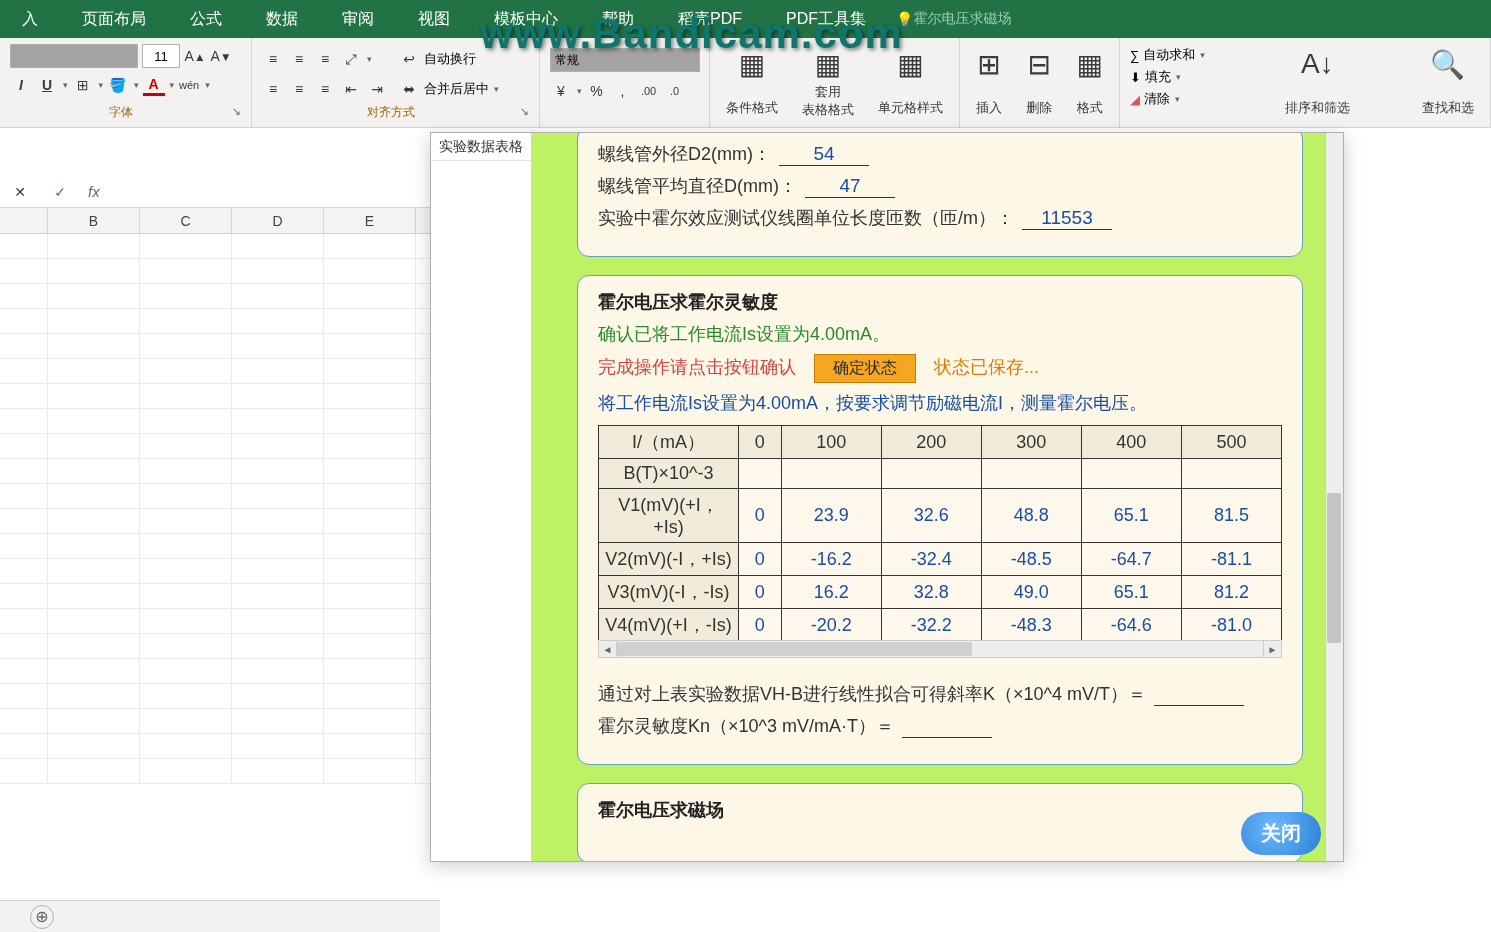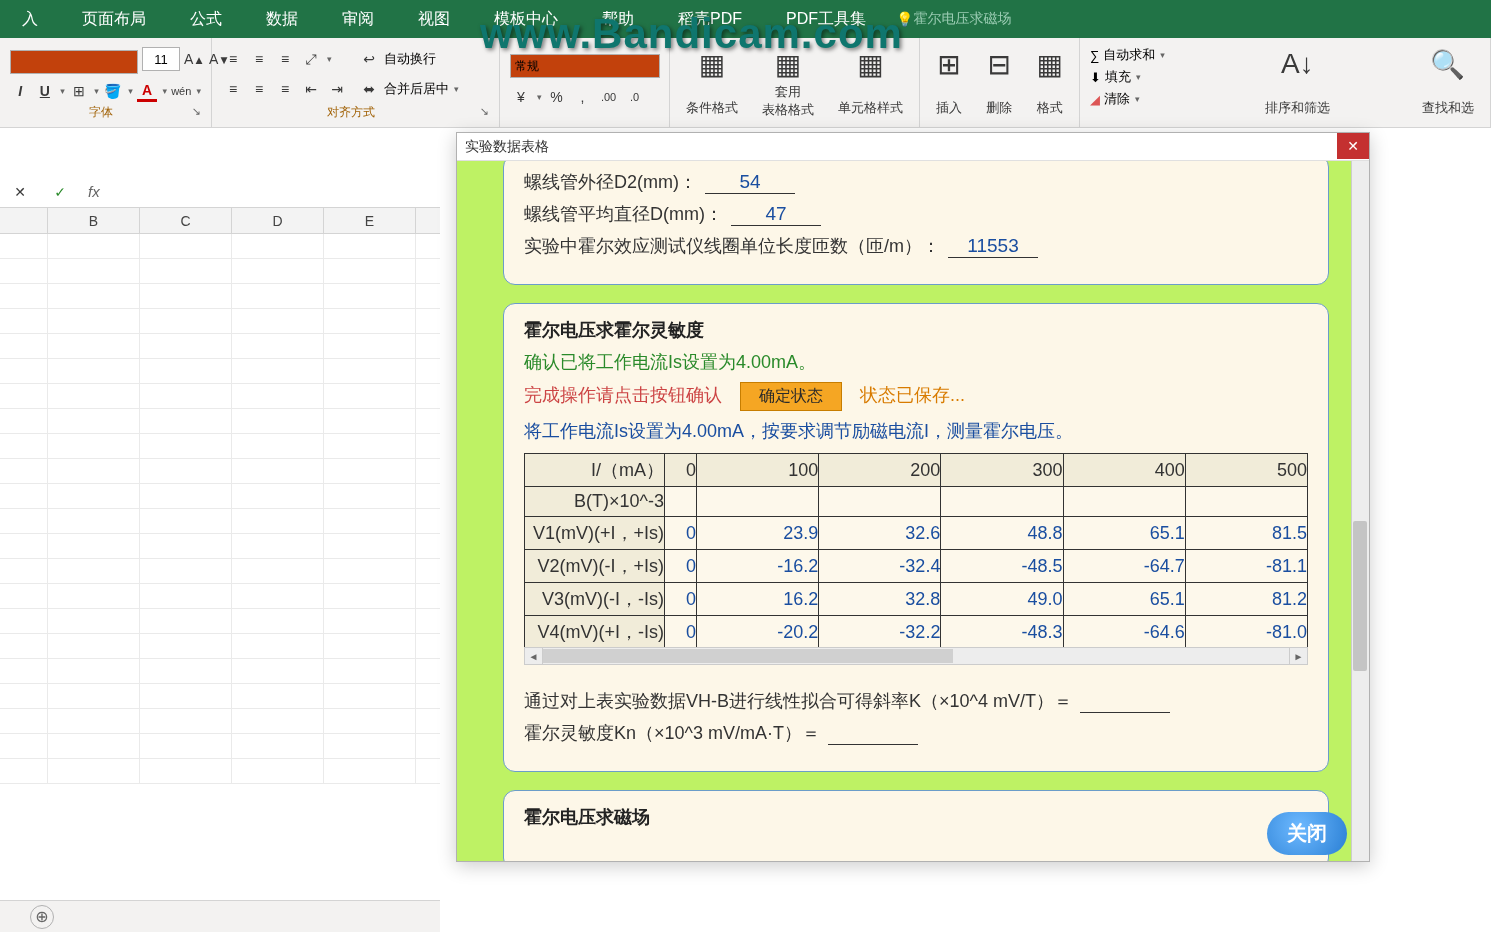--- a/index.html
+++ b/index.html
@@ -10,21 +10,21 @@
 .menubar .tab { padding: 0 22px; height: 100%; display: flex; align-items: center; cursor: pointer; }
 .menubar .search { margin-left: 8px; display: flex; align-items: center; color: #9bccb3; font-size: 14px; }
 
 
 .watermark { position: absolute; top: 10px; left: 480px; font-size: 42px; font-weight: bold; color: #0f766e; text-shadow: 2px 2px 4px rgba(0,0,0,0.5); z-index: 100; pointer-events: none; letter-spacing: 1px; }
 
 
 .ribbon { height: 90px; background: #f3f2f1; border-bottom: 1px solid #d4d4d4; display: flex; }
 .rgroup { border-right: 1px solid #d4d4d4; padding: 6px 10px; display: flex; flex-direction: column; justify-content: space-between; }
 .rgroup .label { font-size: 12px; color: #a16207; text-align: center; margin-top: 2px; }
-.font-combo { width: 120px; height: 24px; border: 1px solid #b1b1b1; background: #c2410c; font-size: 12px; padding: 0 4px; margin-top: 6px; }
+.font-combo { width: 120px; height: 24px; border: 1px solid #b1b1b1; background: #a3a3a3; font-size: 12px; padding: 0 4px; }
 .size-combo { width: 38px; height: 24px; border: 1px solid #b1b1b1; background: #fff; font-size: 13px; text-align: center; }
 .iconbtn { width: 22px; height: 22px; display: inline-flex; align-items: center; justify-content: center; font-size: 14px; color: #3a3a3a; cursor: pointer; }
 .drop { font-size: 9px; margin-left: 1px; color: #666; }
 .dialoglauncher { font-size: 11px; color: #666; text-align: right; }
 .vstack { display: flex; flex-direction: column; gap: 4px; }
 .hstack { display: flex; align-items: center; gap: 4px; }
 
 
 .fbar-row { height: 32px; display: flex; align-items: center; border-bottom: 1px solid #d4d4d4; }
 .fbar { flex: 1; height: 100%; padding: 0 8px; font-style: italic; color: #666; font-size: 15px; display: flex; align-items: center; }
@@ -35,41 +35,41 @@
 .colheaders .ch { width: 92px; border-right: 1px solid #d4d4d4; text-align: center; font-size: 14px; color: #444; line-height: 26px; }
 .gridcells { position: relative; height: calc(100% - 26px); }
 .gridrow { height: 25px; border-bottom: 1px solid #eaeaea; display: flex; }
 .gridrow .cell { width: 92px; border-right: 1px solid #eaeaea; }
 
 
 .sheettabs { position: absolute; bottom: 0; left: 0; width: 440px; height: 32px; background: #f3f2f1; border-top: 1px solid #d4d4d4; display: flex; align-items: center; padding-left: 30px; gap: 10px; }
 .addsheet { width: 24px; height: 24px; border-radius: 50%; border: 1px solid #b1b1b1; display: flex; align-items: center; justify-content: center; font-size: 16px; color: #666; cursor: pointer; }
 
 
-.modal { position: absolute; top: 132px; left: 456px; width: 914px; height: 730px; background: #fff; border: 1px solid #b1b1b1; box-shadow: 0 4px 18px rgba(0,0,0,0.2); display: flex; flex-direction: column; }
+.modal { position: absolute; top: 132px; left: 430px; width: 914px; height: 730px; background: #fff; border: 1px solid #b1b1b1; box-shadow: 0 4px 18px rgba(0,0,0,0.2); display: flex; }
 .modal-title { height: 28px; background: #fff; display: flex; align-items: center; padding: 0 8px; font-size: 14px; color: #333; border-bottom: 1px solid #e0e0e0; }
 .modal-close { position: absolute; top: 0; right: 0; width: 32px; height: 26px; background: #c43030; color: #fff; display: flex; align-items: center; justify-content: center; cursor: pointer; font-size: 14px; }
 .modal-body { flex: 1; overflow: hidden; position: relative; background: #bef264; }
 .modal-scroll { position: absolute; right: 0; top: 0; bottom: 0; width: 18px; background: #ededed; border-left: 1px solid #ccc; }
 .modal-thumb { position: absolute; right: 2px; top: 360px; width: 14px; height: 150px; background: #c4c4c4; border-radius: 2px; }
 .modal-content { padding: 0 40px 0 46px; height: 100%; overflow: hidden; }
 
 
 .panel { border: 1px solid #6b9dc9; border-radius: 12px; background: #fdf7e8; padding: 14px 20px 18px; margin-bottom: 18px; font-size: 18px; color: #333; }
 .panel .line { margin: 8px 0; display: flex; align-items: baseline; gap: 8px; }
 .panel .uline { border-bottom: 1px solid #333; min-width: 90px; text-align: center; color: #1a4ea0; font-size: 19px; padding: 0 8px; }
 .panel .title { font-weight: bold; color: #222; }
 .panel .green { color: #2a8a2a; }
 .panel .red { color: #c44; }
 .panel .orange { color: #d87b00; }
 .btn-confirm { background: #f5a623; border: 1px solid #c77d00; padding: 3px 18px; color: #2a2a2a; font-size: 16px; cursor: pointer; margin: 0 10px; }
 
 
 .datatable { border-collapse: collapse; width: 100%; margin-top: 10px; font-size: 18px; }
-.datatable th, .datatable td { border: 1px solid #333; padding: 4px 0; text-align: right; background: #fdf8eb; color: #1a4ea0; }
+.datatable th, .datatable td { border: 1px solid #333; padding: 4px 6px; text-align: center; background: #fdf8eb; color: #1a4ea0; }
 .datatable th { color: #333; background: #f1ecd9; font-weight: normal; }
 .datatable td.rowhead { color: #333; background: #f1ecd9; }
 .hscrollbar { height: 18px; background: #ededed; border: 1px solid #ccc; position: relative; margin-top: -2px; }
 .hscrollbar .lbtn, .hscrollbar .rbtn { position: absolute; top: 0; width: 18px; height: 16px; display: flex; align-items: center; justify-content: center; font-size: 10px; color: #666; }
 .hscrollbar .lbtn { left: 0; border-right: 1px solid #ccc; }
 .hscrollbar .rbtn { right: 0; border-left: 1px solid #ccc; }
 .hscrollbar .track { position: absolute; left: 18px; right: 18px; top: 0; height: 16px; }
 .hscrollbar .thumb { position: absolute; left: 0; top: 1px; width: 55%; height: 14px; background: #d0d0d0; }
 
 .closebtn-big { position: absolute; bottom: 6px; right: 22px; background: radial-gradient(circle at 40% 35%, #6db9ff, #2a7fd4); color: #fff; border: none; padding: 8px 20px; font-size: 20px; border-radius: 24px; cursor: pointer; font-weight: bold; }
@@ -95,21 +95,21 @@
   <div class="tab">稻壳PDF</div>
   <div class="tab">PDF工具集</div>
   <div class="search">
     <span>💡</span>
     <span>霍尔电压求磁场</span>
   </div>
 </div>
 
 <div class="ribbon">
 
-  <div class="rgroup" style="width:212px">
+  <div class="rgroup" style="width:252px">
     <div class="vstack" style="gap:6px;">
       <div class="hstack">
         <input class="font-combo" style="width: 128px;">
         <input class="size-combo" value="11" style="">
         <span class="iconbtn">A<sup>▲</sup></span>
         <span class="iconbtn">A<sup>▼</sup></span>
       </div>
       <div class="hstack">
         <span class="iconbtn" style="font-style:italic;font-weight:bold">I</span>
         <span class="iconbtn" style="text-decoration:underline;font-weight:bold">U</span>

